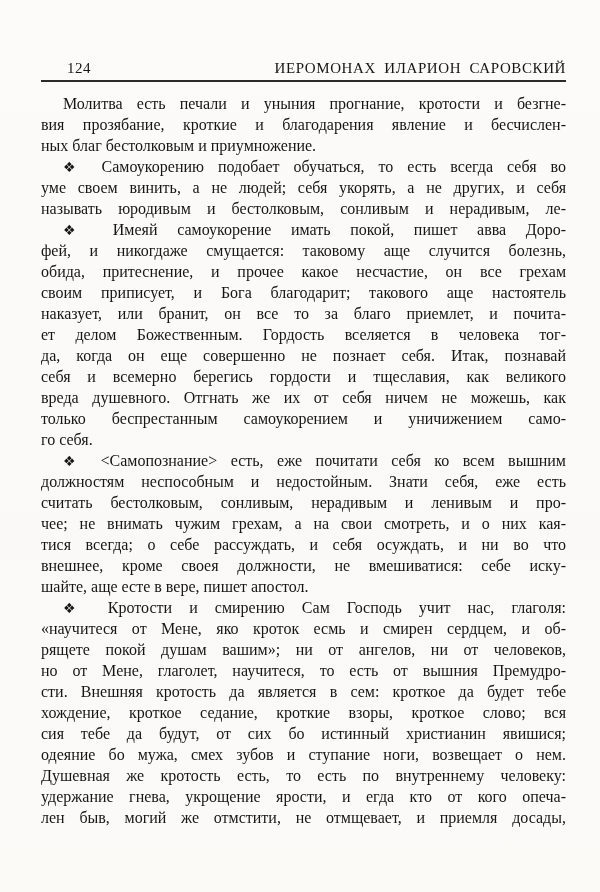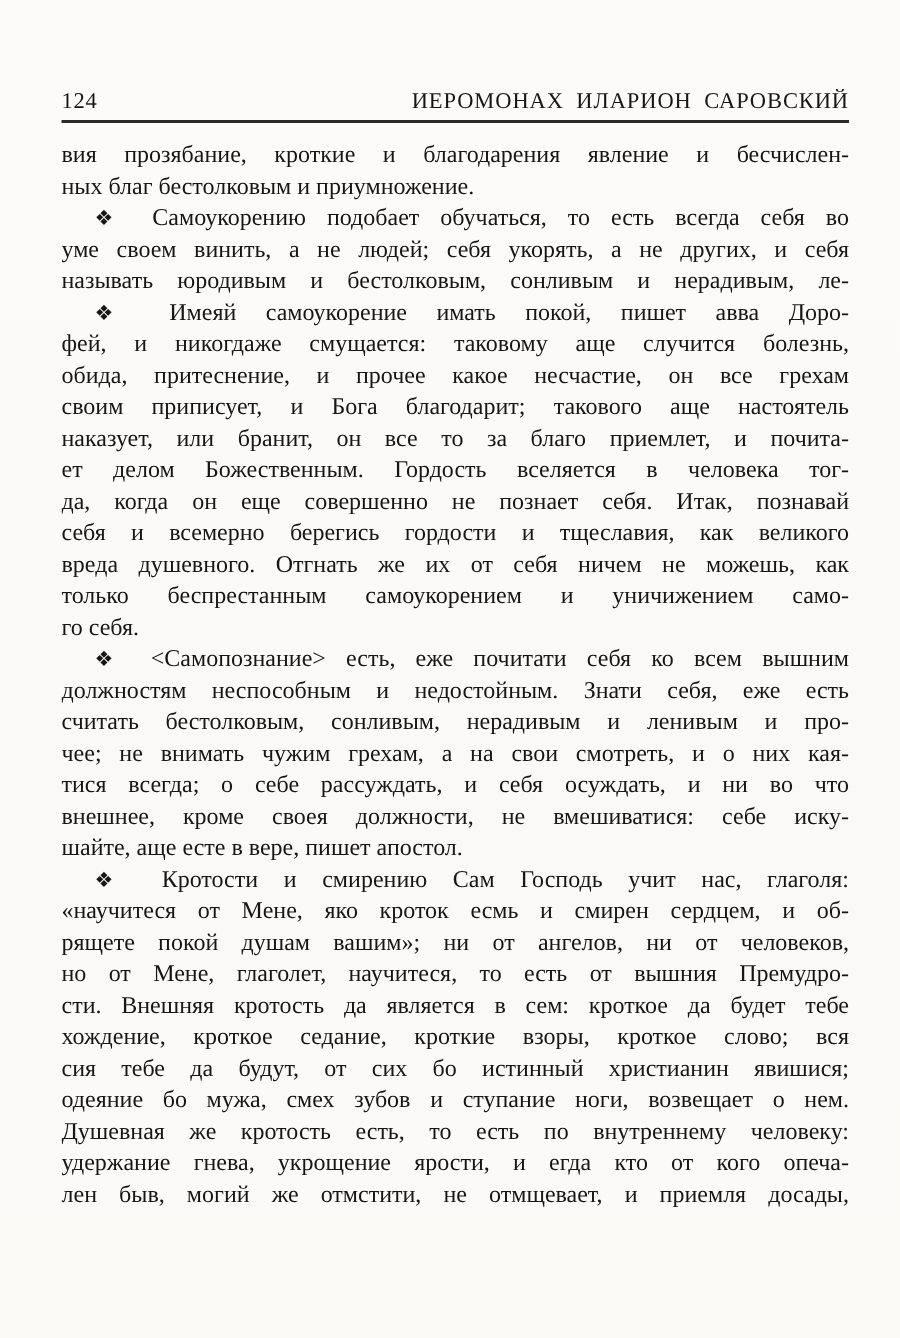--- a/index.html
+++ b/index.html
@@ -20,20 +20,21 @@
   }
   header.pagehead {
     display: flex;
     justify-content: space-between;
     align-items: baseline;
     font-size: 15px;
     line-height: 18px;
   }
   .page-number {
     letter-spacing: 0.5px;
+    margin-left: 26px;
   }
   .running-title {
     letter-spacing: 0.6px;
     word-spacing: 4px;
     margin-top: 32px;
   }
   .header-rule {
     height: 0;
     border-bottom: 2px solid #2b2b2b;
     margin-top: 3px;
@@ -65,20 +66,21 @@
 </head>
 <body>
 
 <div class="page">
   <header class="pagehead">
     <span class="page-number">124</span>
     <span class="running-title">ИЕРОМОНАХ ИЛАРИОН САРОВСКИЙ</span>
   </header>
   <div class="header-rule"></div>
   <main class="body-text" id="body-text">
+      <div class="line first">Молитва есть печали и уныния прогнание, кротости и безгне-</div>
       <div class="line">вия прозябание, кроткие и благодарения явление и бесчислен-</div>
       <div class="line last">ных благ бестолковым и приумножение.</div>
       <div class="line first"><span class="marker">❖</span> Самоукорению подобает обучаться, то есть всегда себя во</div>
       <div class="line">уме своем винить, а не людей; себя укорять, а не других, и себя</div>
       <div class="line">называть юродивым и бестолковым, сонливым и нерадивым, ле-</div>
       <div class="line first"><span class="marker">❖</span> Имеяй самоукорение имать покой, пишет авва Доро-</div>
       <div class="line">фей, и никогдаже смущается: таковому аще случится болезнь,</div>
       <div class="line">обида, притеснение, и прочее какое несчастие, он все грехам</div>
       <div class="line">своим приписует, и Бога благодарит; такового аще настоятель</div>
       <div class="line">наказует, или бранит, он все то за благо приемлет, и почита-</div>

